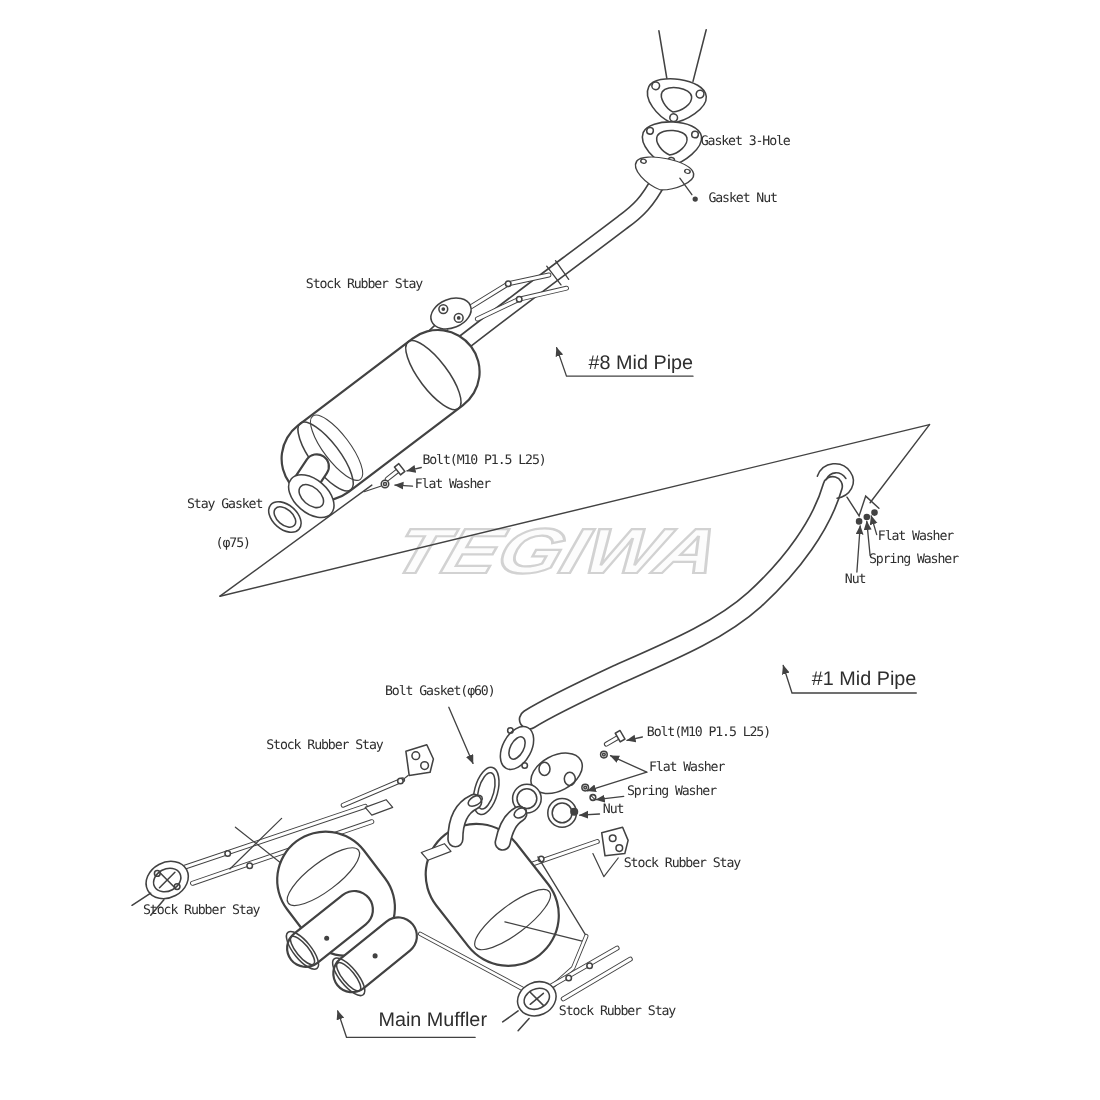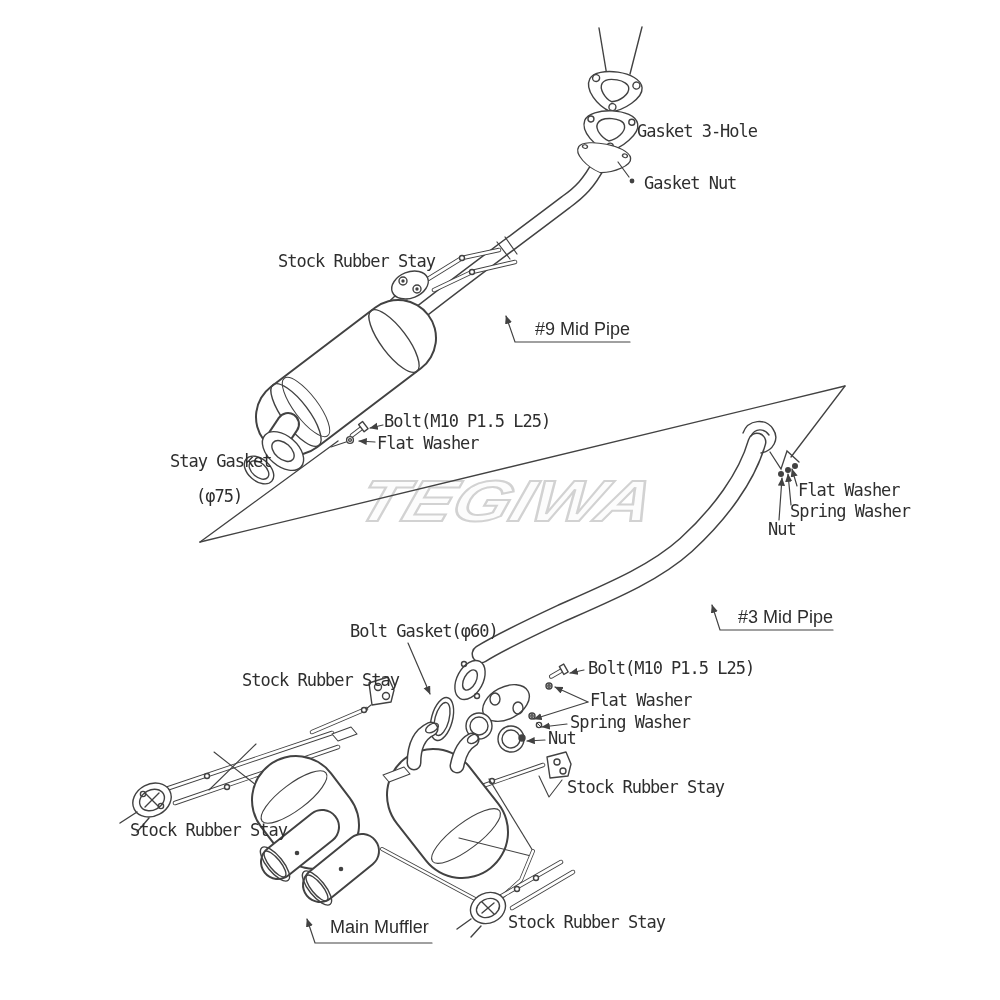--- a/index.html
+++ b/index.html
@@ -1,19 +1,19 @@
 <!DOCTYPE html>
 <html><head>
 <meta charset="utf-8">
 <style>
   html,body{margin:0;padding:0;background:#ffffff;}
   .stage{position:relative;width:1000px;height:1000px;background:#ffffff;overflow:hidden;
          font-family:"DejaVu Sans Mono", monospace;}
   .stage svg{position:absolute;left:0;top:0;}
-  .lbl{position:absolute;font-family:"DejaVu Sans Mono", monospace;font-size:17px;
+  .lbl{position:absolute;font-family:"DejaVu Sans Mono", monospace;font-size:12px;
        letter-spacing:-1px;color:#2e2e2e;white-space:nowrap;line-height:1.1;}
   .lbl-lg{position:absolute;font-family:"Liberation Sans", sans-serif;font-size:18px;
           color:#2e2e2e;white-space:nowrap;line-height:1.1;letter-spacing:0;}
 </style>
 </head>
 <body>
 
 <div class="stage">
 
 <svg width="1000" height="1000" viewBox="0 0 1000 1000">
@@ -278,33 +278,33 @@
     <path d="M567,724 L542,727" marker-end="url(#arr)"></path>
     <path d="M545,740 L527,741" marker-end="url(#arr)"></path>
 
     <path d="M432,943 L315,943 L307,919" marker-end="url(#arr)"></path>
   </g>
 </svg>
 
 <div class="lbl" style="left:637px;top:122px">Gasket 3-Hole</div>
 <div class="lbl" style="left:644px;top:174px">Gasket Nut</div>
 <div class="lbl" style="left:278px;top:252px">Stock Rubber Stay</div>
-<div class="lbl-lg" style="left:535px;top:320px">#9 Mid Pipe</div>
+<div class="lbl-lg" style="left:535px;top:320px">#8 Mid Pipe</div>
 <div class="lbl" style="left:384px;top:412px">Bolt(M10 P1.5 L25)</div>
 <div class="lbl" style="left:377px;top:434px">Flat Washer</div>
 <div class="lbl" style="left:170px;top:452px">Stay Gasket</div>
 <div class="lbl" style="left:196px;top:487px">(φ75)</div>
 <div class="lbl" style="left:798px;top:481px">Flat Washer</div>
 <div class="lbl" style="left:790px;top:502px">Spring Washer</div>
 <div class="lbl" style="left:768px;top:520px">Nut</div>
-<div class="lbl-lg" style="left:738px;top:608px">#3 Mid Pipe</div>
+<div class="lbl-lg" style="left:738px;top:608px">#1 Mid Pipe</div>
 <div class="lbl" style="left:350px;top:622px">Bolt Gasket(φ60)</div>
 <div class="lbl" style="left:242px;top:671px">Stock Rubber Stay</div>
 <div class="lbl" style="left:588px;top:659px">Bolt(M10 P1.5 L25)</div>
 <div class="lbl" style="left:590px;top:691px">Flat Washer</div>
 <div class="lbl" style="left:570px;top:713px">Spring Washer</div>
 <div class="lbl" style="left:548px;top:729px">Nut</div>
 <div class="lbl" style="left:567px;top:778px">Stock Rubber Stay</div>
 <div class="lbl" style="left:130px;top:821px">Stock Rubber Stay</div>
 <div class="lbl" style="left:508px;top:913px">Stock Rubber Stay</div>
-<div class="lbl-lg" style="left:330px;top:918px">Main Muffler</div>
+<div class="lbl-lg" style="left:344px;top:918px">Main Muffler</div>
 
 </div>
 
 </body></html>

